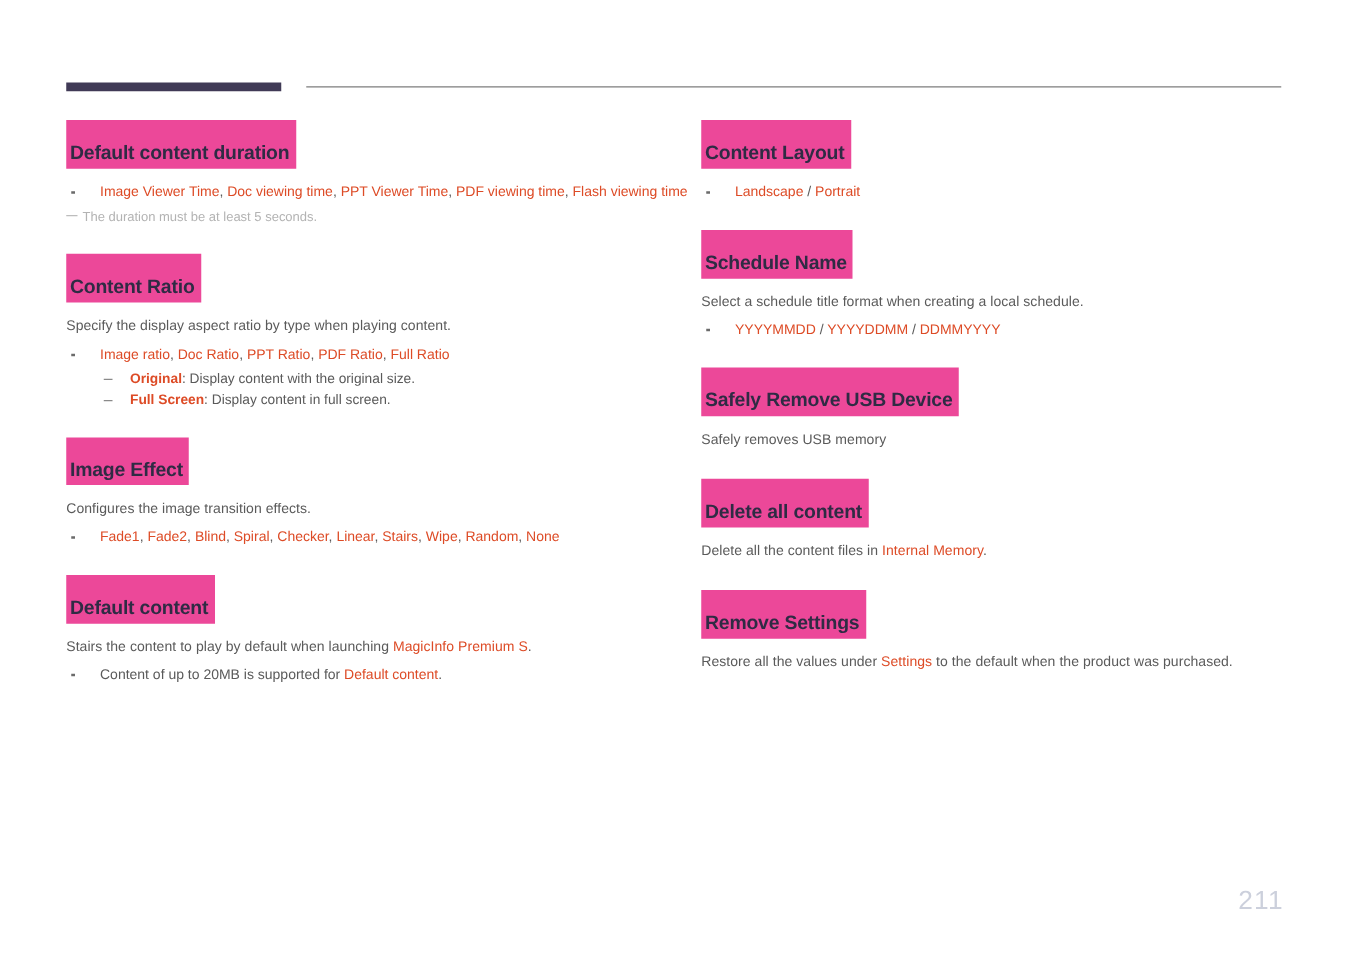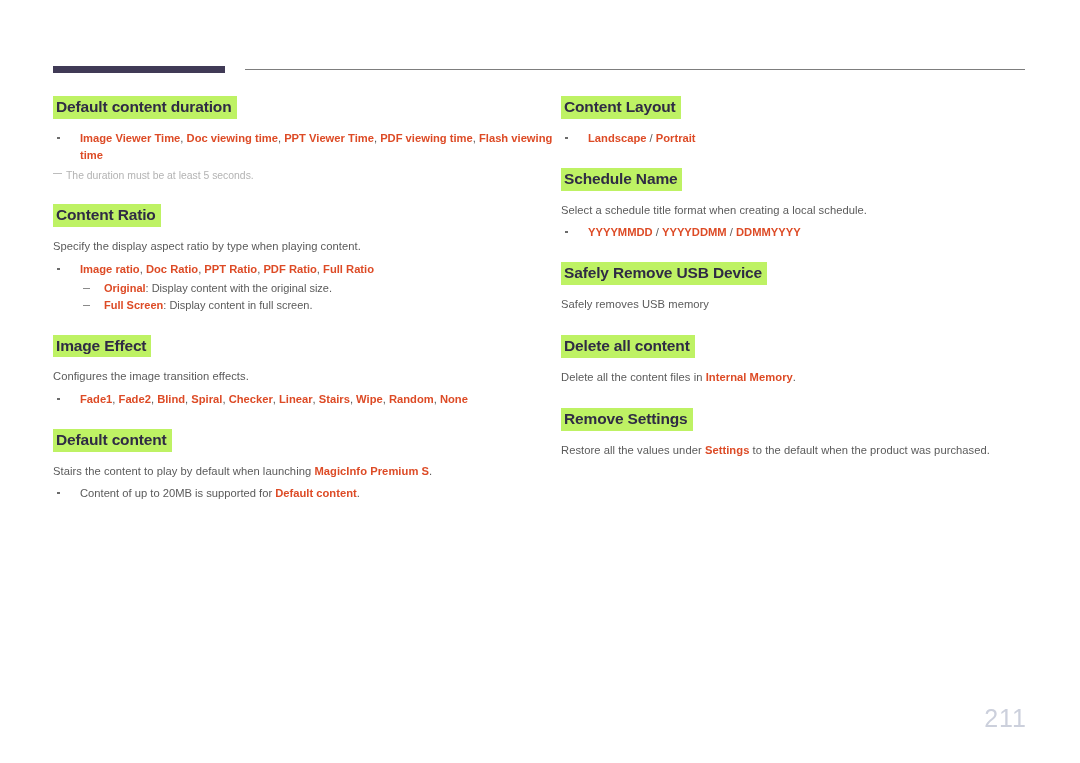--- a/index.html
+++ b/index.html
@@ -53,26 +53,26 @@
   }
   .col.right {
     width: 467px;
   }
 
   
   .section { margin-bottom: 0; }
 
   h2.heading {
     display: inline-block;
-    background: #bef264;
+    background: #ec4899;
     color: #2f2b44;
     font-size: 15.5px;
     font-weight: bold;
     line-height: 1.28;
-    padding: 1px 5px 2px 3px;
+    padding: 17px 5px 2px 3px;
     letter-spacing: -0.15px;
     margin: 0 0 11px 0;
   }
 
   
   p.desc {
     font-size: 11.2px;
     line-height: 1.45;
     color: #5a5a5a;
     margin: 0 0 6px 0;
@@ -141,41 +141,41 @@
     left: 0;
     top: 5px;
     width: 9px;
     height: 1.4px;
     background: #bdbdbd;
   }
 
   
   .accent {
     color: #dd4b26;
-    font-weight: bold;
+    font-weight: normal;
   }
   .sep {
     color: #5a5a5a;
     font-weight: normal;
   }
   .term-bold {
     color: #dd4b26;
     font-weight: bold;
   }
 
   
   .gap-sm { height: 12px; }
   .gap-md { height: 17px; }
 
   
   .page-number {
     position: absolute;
     right: 53px;
     bottom: 30px;
-    font-size: 25px;
+    font-size: 21px;
     color: #ccd0dc;
     letter-spacing: 1px;
     font-weight: normal;
   }
 </style>
 </head>
 <body>
 
 <div class="header-rules">
   <div class="rule-thick"></div>

